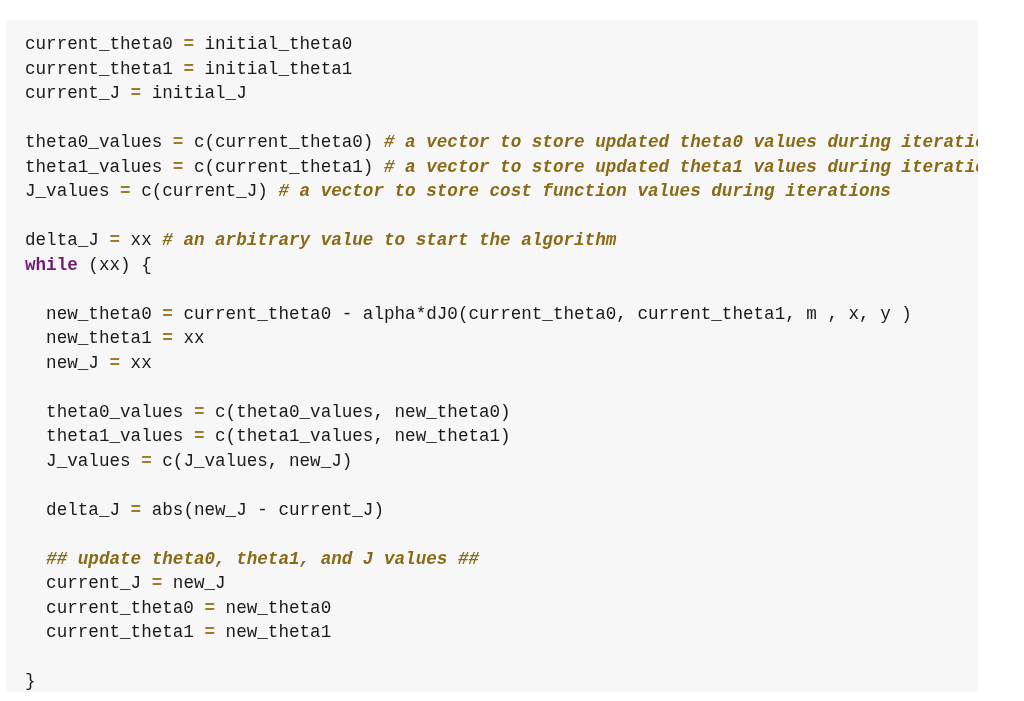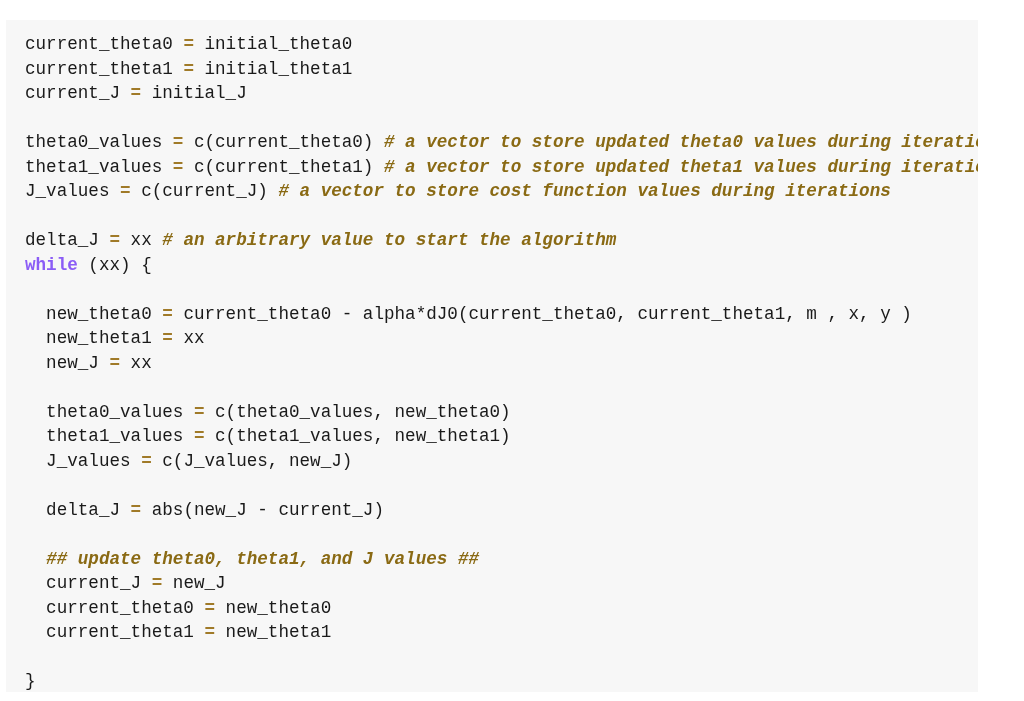--- a/index.html
+++ b/index.html
@@ -41,21 +41,21 @@
 
   .ln {
     display: block;
     height: 24.5px;
     white-space: pre;
   }
 
   
   .op      { color: #a07a28; font-weight: bold; }
   .cmt     { color: #8a6a14; font-weight: bold; font-style: italic; }
-  .kw      { color: #8b5cf6; font-weight: bold; }
+  .kw      { color: #701a75; font-weight: bold; }
   .pl      { color: #1a1a1a; }
 </style>
 </head>
 <body style="background: rgb(255, 255, 255);">
 
 <div id="code-block" style="background: rgb(247, 247, 247);">
   <pre class="code" id="code-pre"><span class="ln"><span class="pl">current_theta0 </span><span class="op">=</span><span class="pl"> initial_theta0</span></span><span class="ln"><span class="pl">current_theta1 </span><span class="op">=</span><span class="pl"> initial_theta1</span></span><span class="ln"><span class="pl">current_J </span><span class="op">=</span><span class="pl"> initial_J</span></span><span class="ln">&nbsp;</span><span class="ln"><span class="pl">theta0_values </span><span class="op">=</span><span class="pl"> c(current_theta0) </span><span class="cmt"># a vector to store updated theta0 values during iterations</span></span><span class="ln"><span class="pl">theta1_values </span><span class="op">=</span><span class="pl"> c(current_theta1) </span><span class="cmt"># a vector to store updated theta1 values during iterations</span></span><span class="ln"><span class="pl">J_values </span><span class="op">=</span><span class="pl"> c(current_J) </span><span class="cmt"># a vector to store cost function values during iterations</span></span><span class="ln">&nbsp;</span><span class="ln"><span class="pl">delta_J </span><span class="op">=</span><span class="pl"> xx </span><span class="cmt"># an arbitrary value to start the algorithm</span></span><span class="ln"><span class="kw">while</span><span class="pl"> (xx) {</span></span><span class="ln">&nbsp;</span><span class="ln"><span class="pl">  new_theta0 </span><span class="op">=</span><span class="pl"> current_theta0 - alpha*dJ0(current_theta0, current_theta1, m , x, y )</span></span><span class="ln"><span class="pl">  new_theta1 </span><span class="op">=</span><span class="pl"> xx</span></span><span class="ln"><span class="pl">  new_J </span><span class="op">=</span><span class="pl"> xx</span></span><span class="ln">&nbsp;</span><span class="ln"><span class="pl">  theta0_values </span><span class="op">=</span><span class="pl"> c(theta0_values, new_theta0)</span></span><span class="ln"><span class="pl">  theta1_values </span><span class="op">=</span><span class="pl"> c(theta1_values, new_theta1)</span></span><span class="ln"><span class="pl">  J_values </span><span class="op">=</span><span class="pl"> c(J_values, new_J)</span></span><span class="ln">&nbsp;</span><span class="ln"><span class="pl">  delta_J </span><span class="op">=</span><span class="pl"> abs(new_J - current_J)</span></span><span class="ln">&nbsp;</span><span class="ln"><span class="pl">  </span><span class="cmt">## update theta0, theta1, and J values ##</span></span><span class="ln"><span class="pl">  current_J </span><span class="op">=</span><span class="pl"> new_J</span></span><span class="ln"><span class="pl">  current_theta0 </span><span class="op">=</span><span class="pl"> new_theta0</span></span><span class="ln"><span class="pl">  current_theta1 </span><span class="op">=</span><span class="pl"> new_theta1</span></span><span class="ln">&nbsp;</span><span class="ln"><span class="pl">}</span></span></pre>
 </div>
 
 </body></html>

